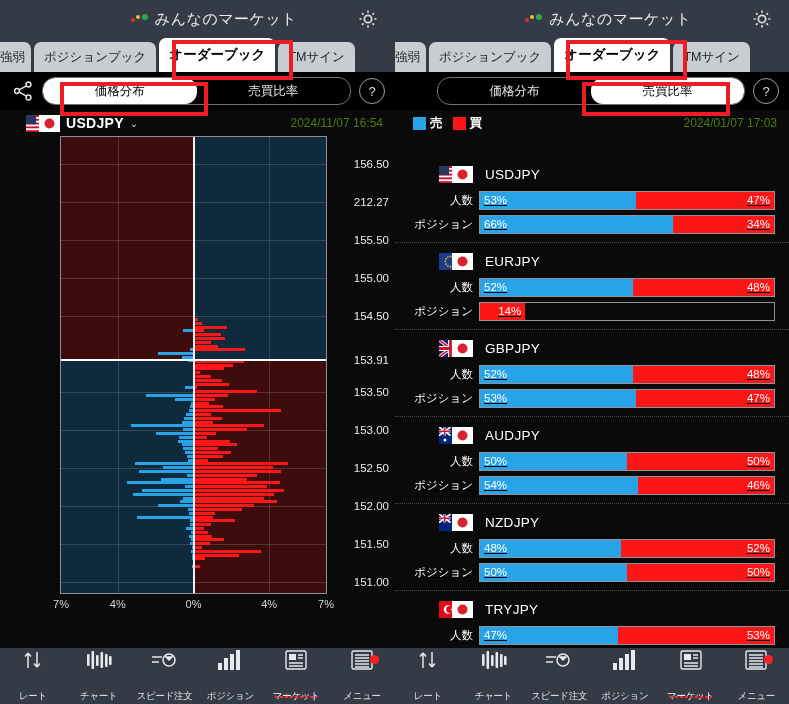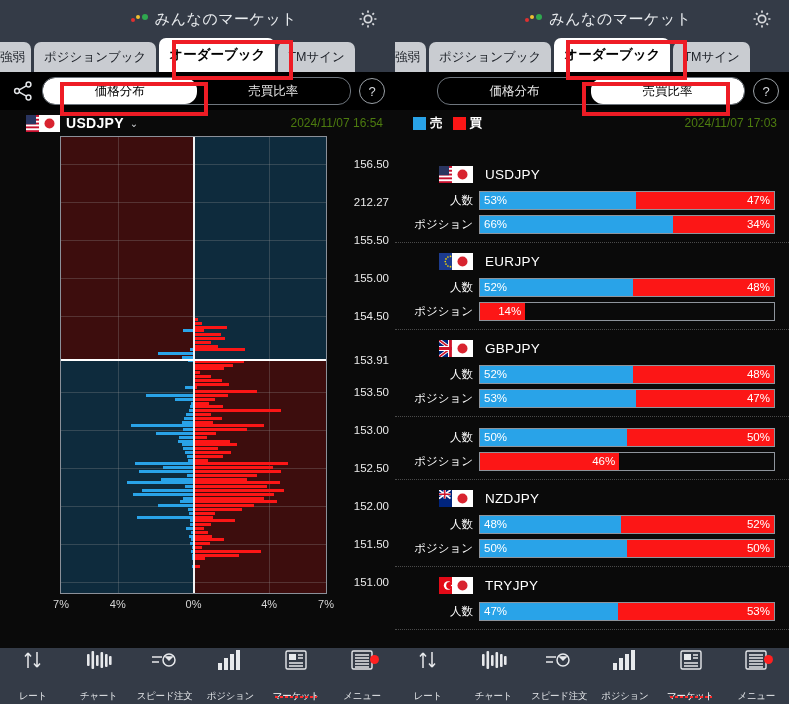--- a/index.html
+++ b/index.html
@@ -65,21 +65,21 @@
   .swatch{width:13px;height:13px;display:inline-block;margin-right:4px;}
   .swatch.sell{background:#29a3e8;}
   .swatch.buy{background:#fc1616;}
   .lg-item{display:flex;align-items:center;margin-right:10px;font-weight:bold;}
 
   
   .ratiolist{position:absolute;left:0;right:0;top:156px;bottom:56px;overflow:hidden;background:#0a0a0a;}
   .pairblock{border-bottom:1px dotted #4a4a4a;padding:6px 14px 8px 14px;}
   .pairhead{display:flex;align-items:center;height:24px;padding-left:30px;}
   .pairhead .sym{font-size:13.5px;font-weight:normal;color:#fff;margin-left:6px;}
-  .metric{display:flex;align-items:center;height:20px;margin-top:4px;}
+  .metric{display:flex;align-items:center;height:20px;margin-top:4px;text-decoration:underline;}
   .mlabel{width:64px;text-align:right;color:#fff;font-size:11.5px;padding-right:6px;flex:0 0 64px;}
   .mbar{flex:1;height:19px;display:flex;border:1px solid #8e949c;box-sizing:border-box;overflow:hidden;}
   .mseg{display:flex;align-items:center;height:100%;font-size:11.5px;color:#fff;}
   .mseg.sell{background:#29a3e8;justify-content:flex-start;padding-left:4px;}
   .mseg.buy{background:#fc1616;justify-content:flex-end;padding-right:4px;}
 
   
   .bottomnav{position:absolute;left:0;right:0;bottom:0;height:56px;background:#343b47;display:flex;align-items:center;}
   .navitem{flex:1;display:flex;flex-direction:column;align-items:center;justify-content:center;position:relative;height:100%;}
   .navicon{height:22px;display:flex;align-items:flex-end;justify-content:center;}
@@ -415,21 +415,21 @@
 
       <div class="legend">
         <span class="lg-item">
           <i class="swatch sell"></i>
             <span>売</span>
         </span>
         <span class="lg-item">
           <i class="swatch buy"></i>
             <span>買</span>
         </span>
-        <span class="stamp">2024/11/07 17:03</span>
+        <span class="stamp">2024/01/07 17:03</span>
       </div>
 
       <div class="ratiolist" id="ratiolist">
           <div class="pairblock">
             <div class="pairhead">
               <span class="flagpair"><svg viewBox="0 0 34 17" width="34" height="17">
                   <rect x="0" y="0" width="23" height="17" fill="#fff"></rect>
                   <g fill="#c8102e">
                     <rect y="0" width="23" height="1.9"></rect>
                     <rect y="3.8" width="23" height="1.9"></rect>
@@ -517,30 +517,51 @@
             </div>
             <div class="metric">
               <div class="mlabel">ポジション</div>
               <div class="mbar">
                 <div class="mseg sell" style="width: 53%;">53%</div>
                 <div class="mseg buy" style="width: 47%;">47%</div>
               </div>
             </div>
           </div>
           <div class="pairblock">
+            <div class="pairhead">
+              <span class="flagpair"><svg viewBox="0 0 34 17" width="34" height="17">
+                  <rect x="0" y="0" width="23" height="17" fill="#00247d"></rect>
+                  <g transform="scale(0.5)">
+                    <path d="M0 0L23 17M23 0L0 17" stroke="#fff" stroke-width="3.4"></path>
+                    <path d="M11.5 0v17M0 8.5h23" stroke="#fff" stroke-width="5"></path>
+                    <path d="M11.5 0v17M0 8.5h23" stroke="#cf142b" stroke-width="2.8"></path>
+                  </g>
+                  <g fill="#fff">
+                    <circle cx="6" cy="13" r="1.5"></circle>
+                    <circle cx="17" cy="4" r="1"></circle>
+                    <circle cx="19" cy="9" r="1"></circle>
+                    <circle cx="15" cy="12" r="1"></circle>
+                    <circle cx="18" cy="14" r="0.8"></circle>
+                  </g>
+                  <rect x="13" y="0" width="21" height="17" fill="#fff"></rect>
+                  <circle cx="23.5" cy="8.5" r="5" fill="#d8232f"></circle>
+                </svg></span>
+              <span class="sym">AUDJPY</span>
+            </div>
             <div class="metric">
               <div class="mlabel">人数</div>
               <div class="mbar">
                 <div class="mseg sell" style="width: 50%;">50%</div>
                 <div class="mseg buy" style="width: 50%;">50%</div>
               </div>
             </div>
             <div class="metric">
               <div class="mlabel">ポジション</div>
               <div class="mbar">
+                <div class="mseg sell" style="width: 54%;">54%</div>
                 <div class="mseg buy" style="width: 46%;">46%</div>
               </div>
             </div>
           </div>
           <div class="pairblock">
             <div class="pairhead">
               <span class="flagpair"><svg viewBox="0 0 34 17" width="34" height="17">
                   <rect x="0" y="0" width="23" height="17" fill="#00247d"></rect>
                   <g transform="scale(0.5)">
                     <path d="M0 0L23 17M23 0L0 17" stroke="#fff" stroke-width="3.4"></path>

